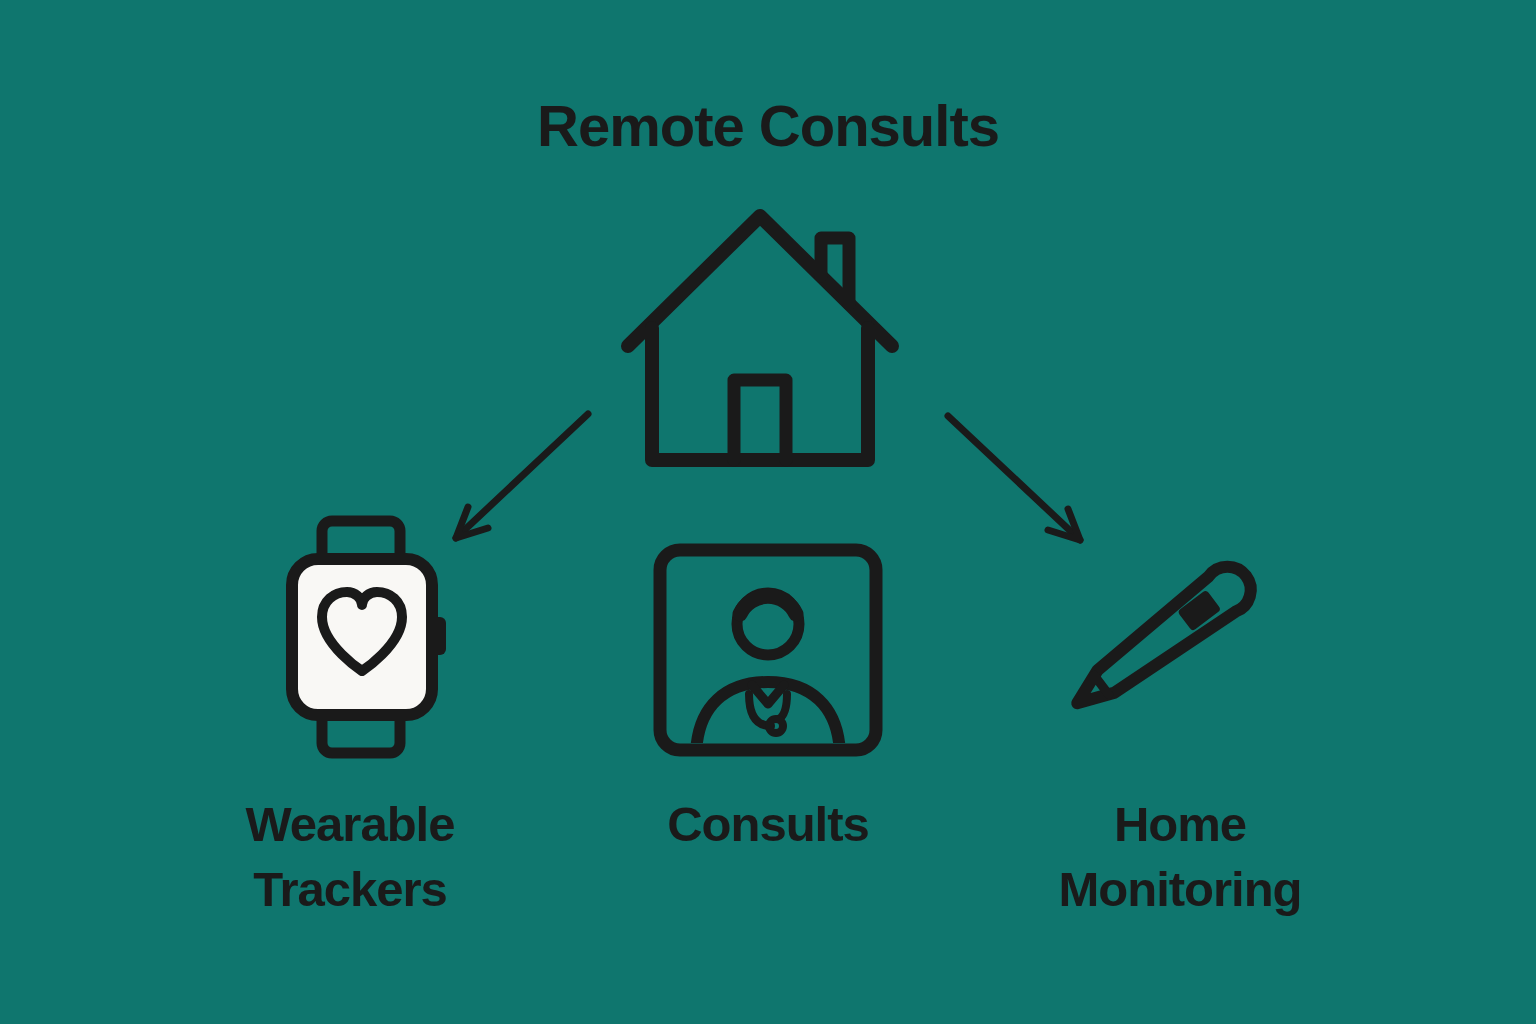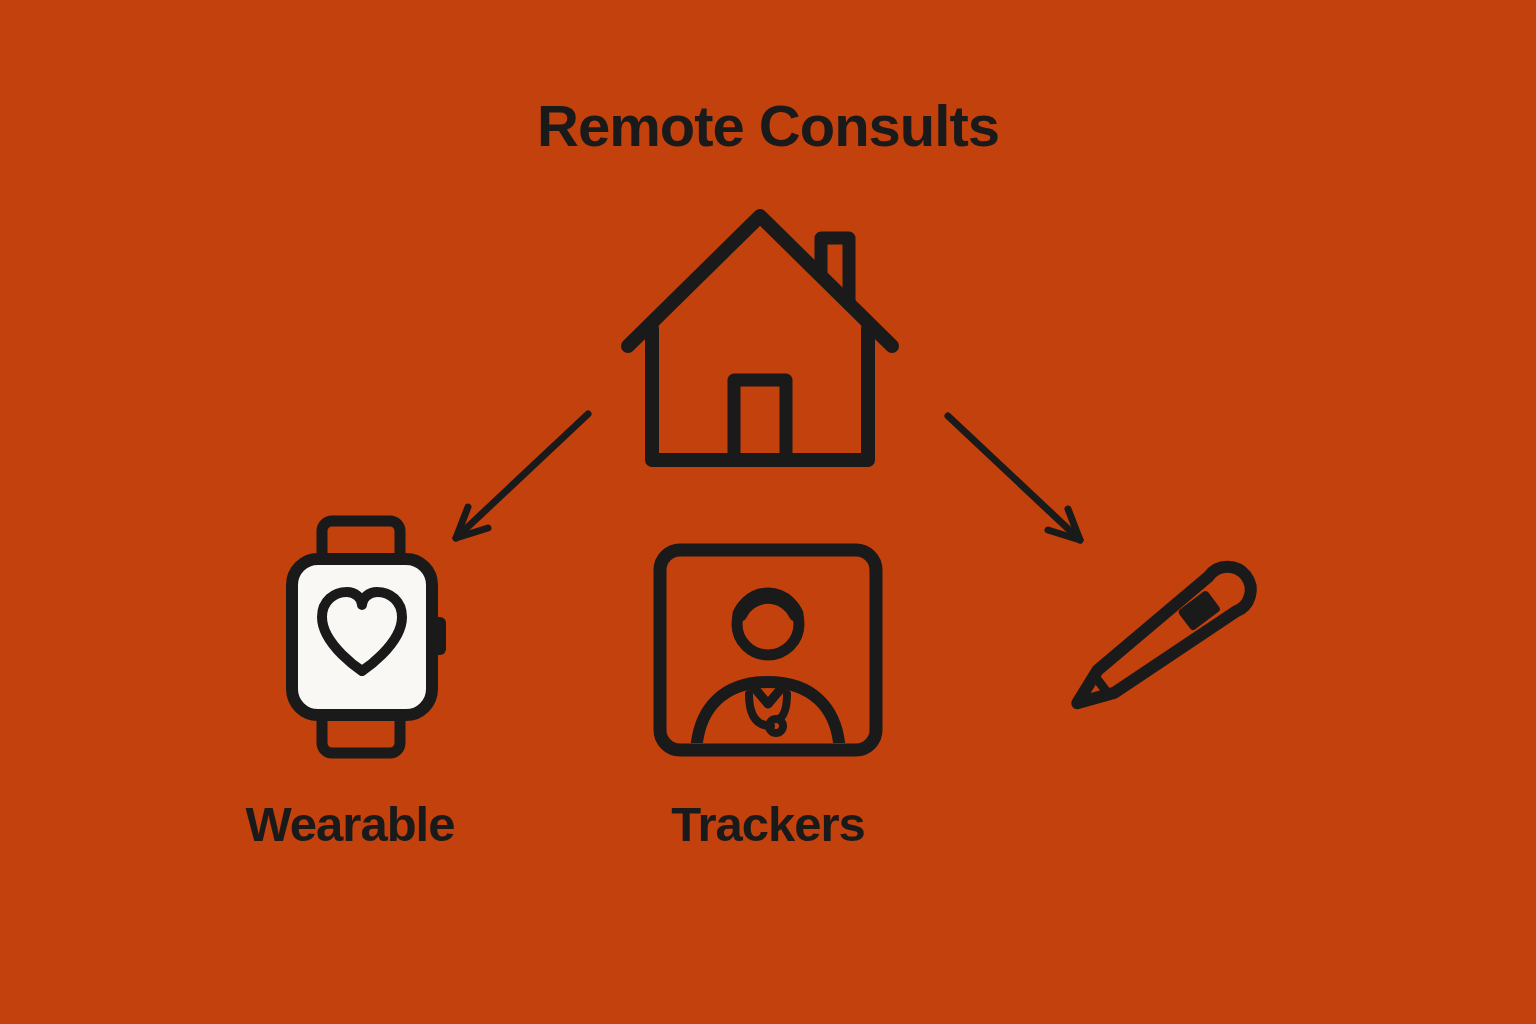--- a/index.html
+++ b/index.html
@@ -1,19 +1,19 @@
 <!DOCTYPE html>
 <html><head>
 <meta charset="utf-8">
 <style>
   html,body{margin:0;padding:0;}
   .canvas{
     position:relative;
     width:1536px;height:1024px;
-    background:#c2410c;
+    background:#0f766e;
     overflow:hidden;
     font-family:"Liberation Sans", sans-serif;
     color:#1a1a1a;
   }
   .title{
     position:absolute;
     top:92px;left:0;width:100%;
     text-align:center;
     font-size:58px;
     font-weight:800;
@@ -112,20 +112,25 @@
       <g transform="rotate(-37 130 125)">
         <path class="stroke" stroke-width="12" d="M 16 125 L 52 111 L 196 103 A 23 23 0 1 1 196 147 L 52 139 Z"></path>
         <path class="stroke" stroke-width="9" d="M 46 113 L 46 137"></path>
         <rect x="150" y="112" width="36" height="25" rx="4" fill="#1a1a1a"></rect>
       </g>
     </svg>
   </div>
 
   <div class="node-label label-left">
     <div>Wearable</div>
+    <div>Trackers</div>
   </div>
 
   <div class="node-label label-center">
-    <div>Trackers</div>
+    <div>Consults</div>
   </div>
 
+  <div class="node-label label-right">
+    <div>Home</div>
+    <div>Monitoring</div>
+  </div>
 
 </div>
 
 </body></html>

